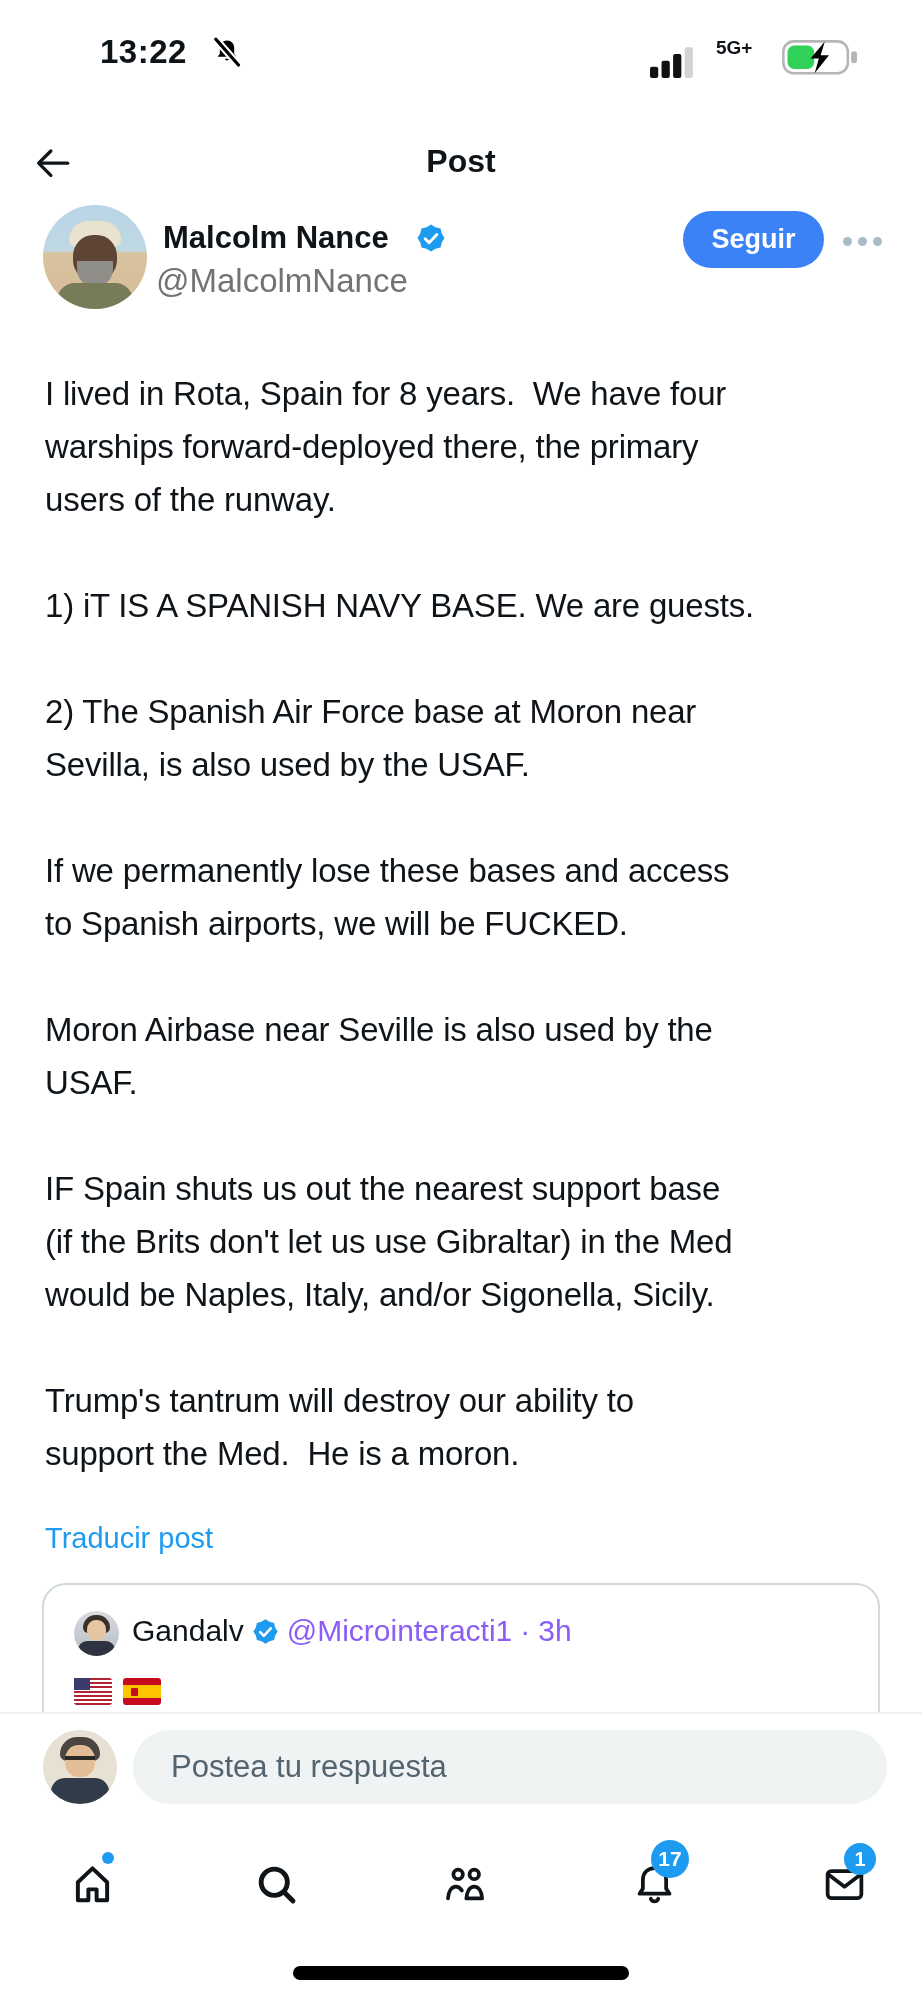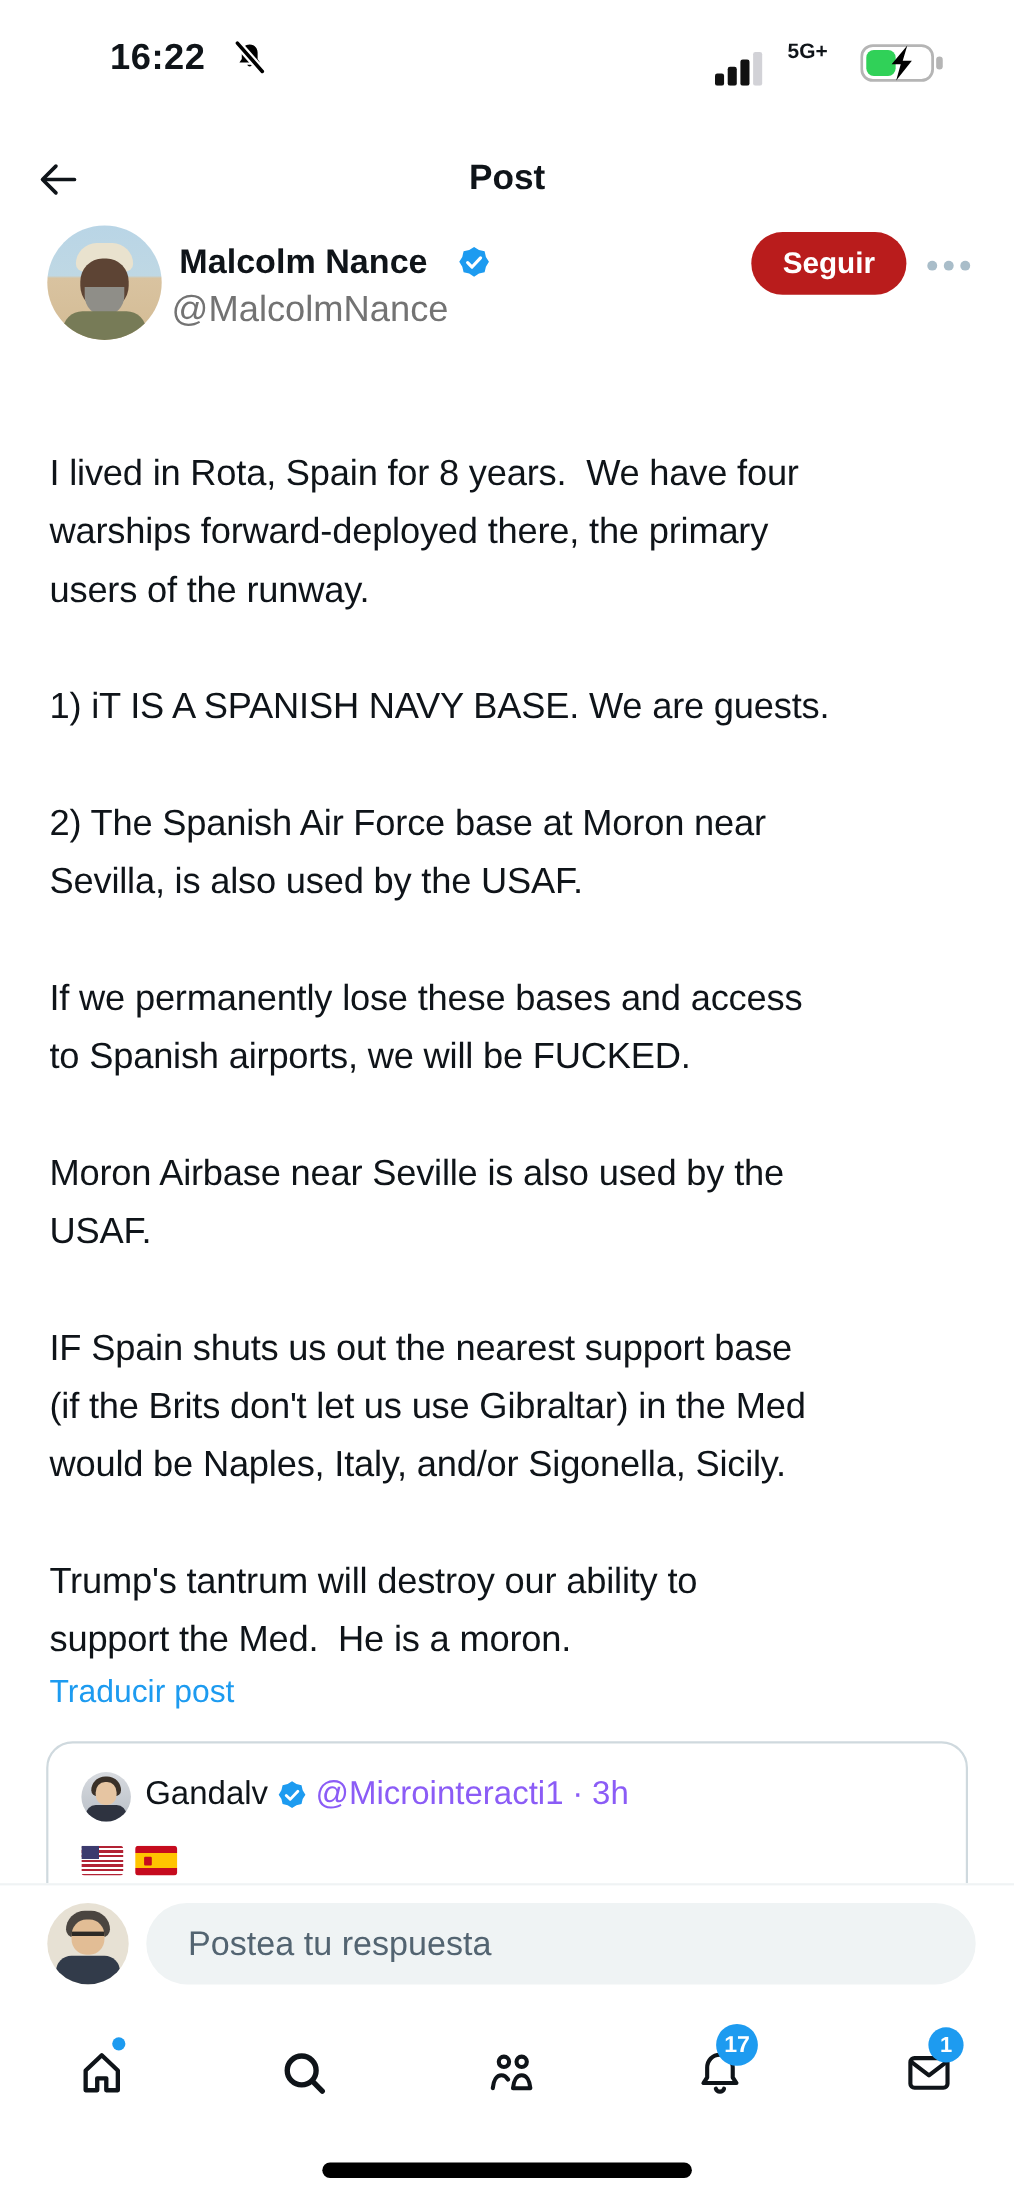--- a/index.html
+++ b/index.html
@@ -23,29 +23,29 @@
   .avatar{left:43px;top:205px;width:104px;height:104px;border-radius:50%;overflow:hidden;
     background:linear-gradient(#b9d5e6 0%,#bfd8e4 44%,#d9c3a0 46%,#d3bb94 100%);}
   .av-cap{position:absolute;left:26px;top:16px;width:52px;height:26px;border-radius:26px 26px 10px 10px;background:#e9e2ce;}
   .av-face{position:absolute;left:30px;top:30px;width:44px;height:46px;border-radius:46%;background:#5d4434;}
   .av-beard{position:absolute;left:34px;top:56px;width:36px;height:26px;border-radius:0 0 20px 20px;background:#8f8e88;}
   .av-shirt{position:absolute;left:14px;top:78px;width:76px;height:30px;border-radius:18px 18px 0 0;background:#777b57;}
   .name-row{left:163px;top:220px;display:flex;align-items:center;gap:27px;}
   .disp-name{font-size:31px;font-weight:700;}
   .v-badge{width:30px;height:30px;}
   .handle{left:156px;top:262px;font-size:33px;color:#737373;}
-  .follow-btn{left:683px;top:211px;width:141px;height:57px;border-radius:29px;background:#b91c1c;
+  .follow-btn{left:683px;top:211px;width:141px;height:57px;border-radius:29px;background:#3b82f6;
     display:flex;align-items:center;justify-content:center;cursor:pointer;}
   .follow-btn span{color:#fff;font-size:27px;font-weight:700;}
   .more-dots{left:843px;top:237px;display:flex;gap:6px;cursor:pointer;}
   .more-dots i{width:9px;height:9px;border-radius:50%;background:#a9bdc9;}
 
   
   .tweet-text{left:45px;top:367px;width:838px;font-size:33px;line-height:53px;
-    letter-spacing:-.2px;white-space:pre-wrap;margin-top:36px;}
+    letter-spacing:-.2px;white-space:pre-wrap;}
   .translate{left:45px;top:1522px;font-size:29px;color:#1d9bf0;cursor:pointer;}
 
   
   .qcard{left:42px;top:1583px;width:838px;height:160px;border:2px solid #cfd9de;border-radius:24px;
     box-sizing:border-box;background:#fff;cursor:pointer;}
   .qavatar{position:absolute;left:30px;top:26px;width:45px;height:45px;border-radius:50%;overflow:hidden;
     background:linear-gradient(#d8dbe0,#b7bdc5);}
   .qv-hair{position:absolute;left:9px;top:4px;width:27px;height:18px;border-radius:14px 14px 6px 6px;background:#3a3028;}
   .qv-face{position:absolute;left:13px;top:9px;width:19px;height:21px;border-radius:45%;background:#e6c5a2;}
   .qv-suit{position:absolute;left:4px;top:30px;width:37px;height:16px;border-radius:9px 9px 0 0;background:#2e3340;}
@@ -81,21 +81,21 @@
   .badge-17{left:41px;top:-4px;width:38px;height:38px;font-size:21px;}
   .badge-1{left:44px;top:-1px;width:32px;height:32px;font-size:20px;}
 
   .home-bar{left:293px;top:1966px;width:336px;height:14px;border-radius:7px;background:#000;cursor:grab;}
 </style>
 </head>
 <body>
 
 <div id="screen">
 
-  <div class="abs st-time">16:22</div>
+  <div class="abs st-time">13:22</div>
   <div class="abs st-bell">
     <svg viewBox="0 0 24 24">
         <path d="M12 2.6c-3.1 0-5.4 2.3-5.4 5.5v4.4L5 14.9h14l-1.6-2.4V8.1c0-3.2-2.3-5.5-5.4-5.5z" fill="#000"></path>
         <path d="M10.3 16.4a1.8 1.8 0 0 0 3.4 0z" fill="#000"></path>
         <line x1="3.6" y1="1.6" x2="20.6" y2="21" stroke="#fff" stroke-width="5.5"></line>
         <line x1="3.6" y1="1.6" x2="20.6" y2="21" stroke="#000" stroke-width="2.4" stroke-linecap="round"></line>
       </svg>
   </div>
   <div class="abs st-signal">
     <svg viewBox="0 0 36 24">

